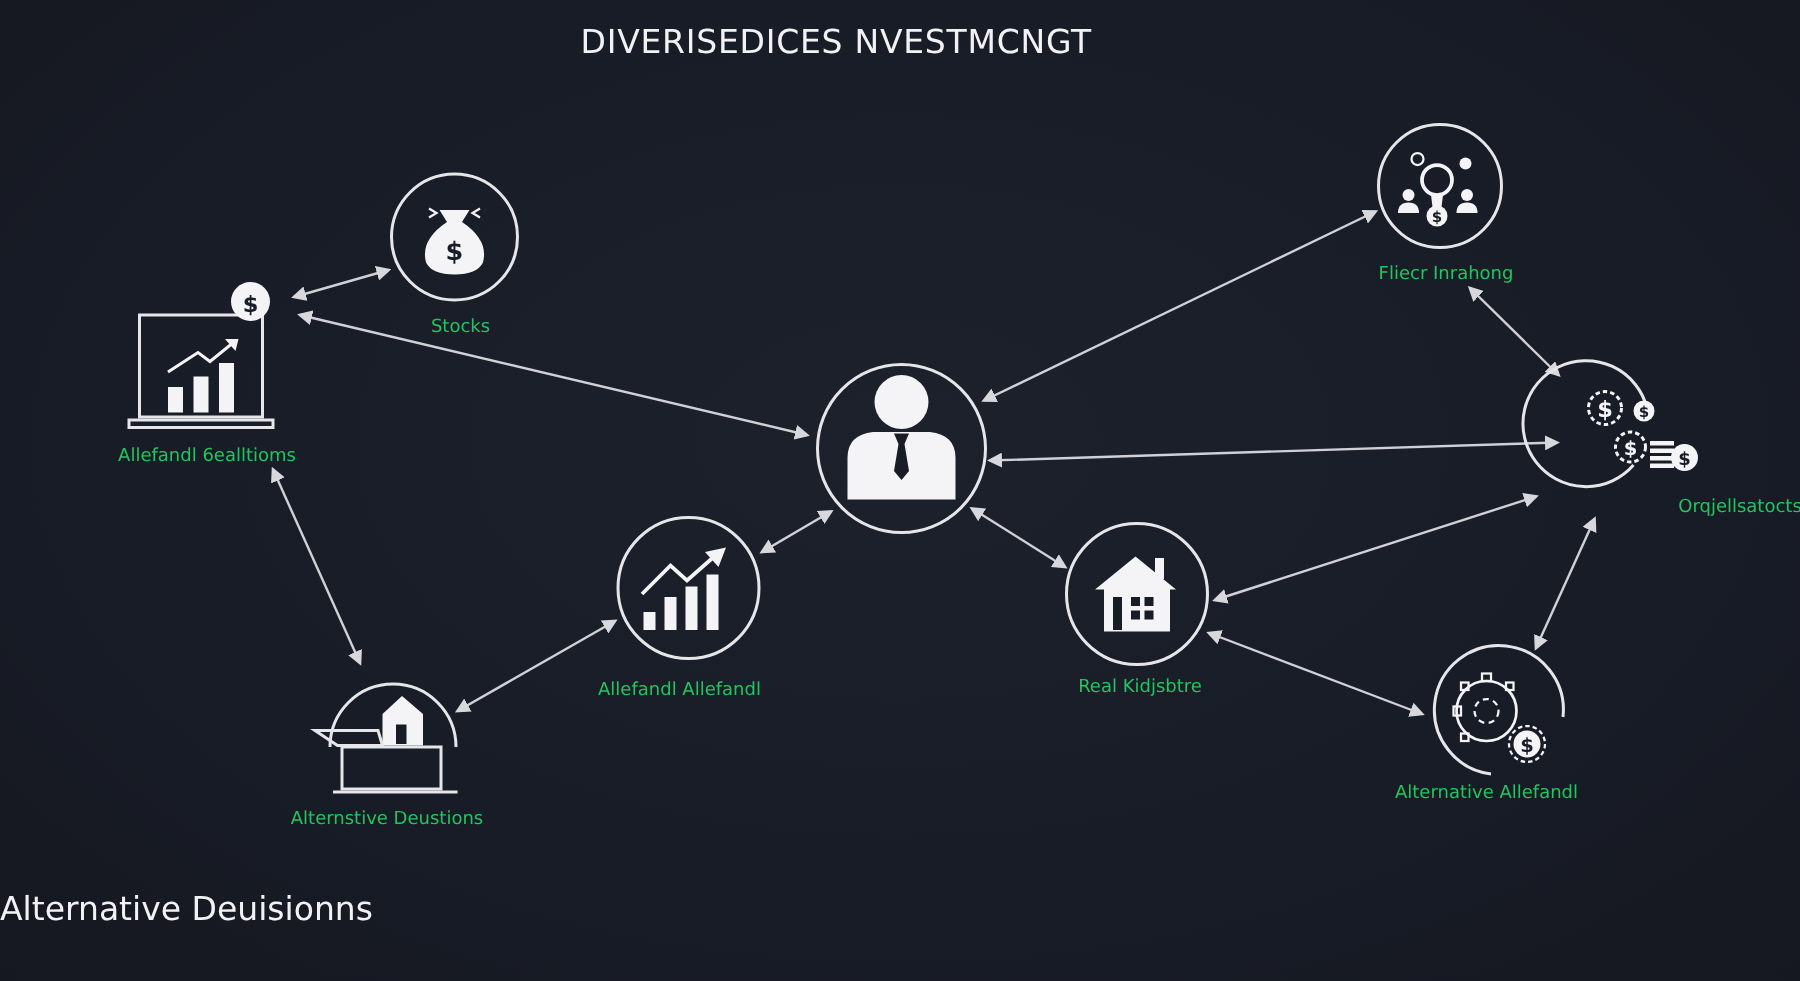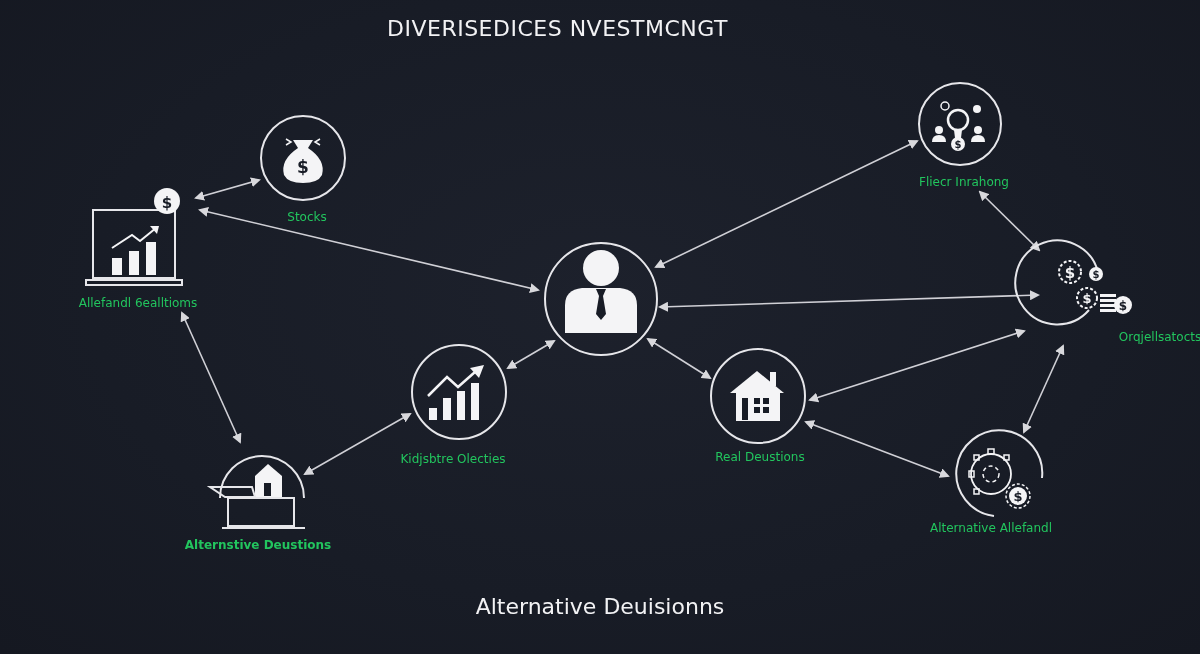--- a/index.html
+++ b/index.html
@@ -11,21 +11,21 @@
       color: #e8e8ea;
       position: relative;
     }
     .title {
       position: absolute; left: 0; width: 1115px; top: 16px;
       text-align: center; font-size: 22px; letter-spacing: 0.5px;
       color: #f2f2f4; font-weight: normal;
     }
     .footer {
       position: absolute; left: 0; width: 1200px; top: 594px;
-      text-align: center; font-size: 22px; color: #f2f2f4;
+      font-size: 22px; color: #f2f2f4;
     }
     svg.canvas { position: absolute; left: 0; top: 0; }
     .label {
       position: absolute; font-size: 12px; color: #22c55e;
       transform: translateX(-50%); white-space: nowrap;
       font-family: "DejaVu Sans", sans-serif;
     }
   </style>
 </head>
 <body>
@@ -170,20 +170,20 @@
       <circle cx="991" cy="474" r="8" fill="none" stroke="#f4f4f6" stroke-width="1.5" stroke-dasharray="4 3"></circle>
       <circle cx="1018" cy="496" r="12" fill="none" stroke="#f4f4f6" stroke-width="1.5" stroke-dasharray="3 2"></circle>
       <circle cx="1018" cy="496" r="9" fill="#f4f4f6"></circle>
       <text x="1018" y="501" text-anchor="middle" font-family="DejaVu Sans, sans-serif" font-size="13" font-weight="bold" fill="#181c26">$</text>
     </g>
   </g>
 </svg>
 
 <div class="label" style="left:307px; top:210px;">Stocks</div>
 <div class="label" style="left:138px; top:296px;">Allefandl 6ealltioms</div>
-<div class="label" style="left:258px; top:538px;font-weight:bold;">Alternstive Deustions</div>
-<div class="label" style="left:453px; top:452px;">Kidjsbtre Olecties</div>
-<div class="label" style="left:760px; top:450px;">Real Deustions</div>
+<div class="label" style="left:258px; top:538px;">Alternstive Deustions</div>
+<div class="label" style="left:453px; top:452px;">Allefandl Allefandl</div>
+<div class="label" style="left:760px; top:450px;">Real Kidjsbtre</div>
 <div class="label" style="left:964px; top:175px;">Fliecr Inrahong</div>
 <div class="label" style="left:1120px; top:330px;margin-left:40px;">Orqjellsatocts</div>
 <div class="label" style="left:991px; top:521px;">Alternative Allefandl</div>
 
 <div class="footer">Alternative Deuisionns</div>
 
 </body></html>

